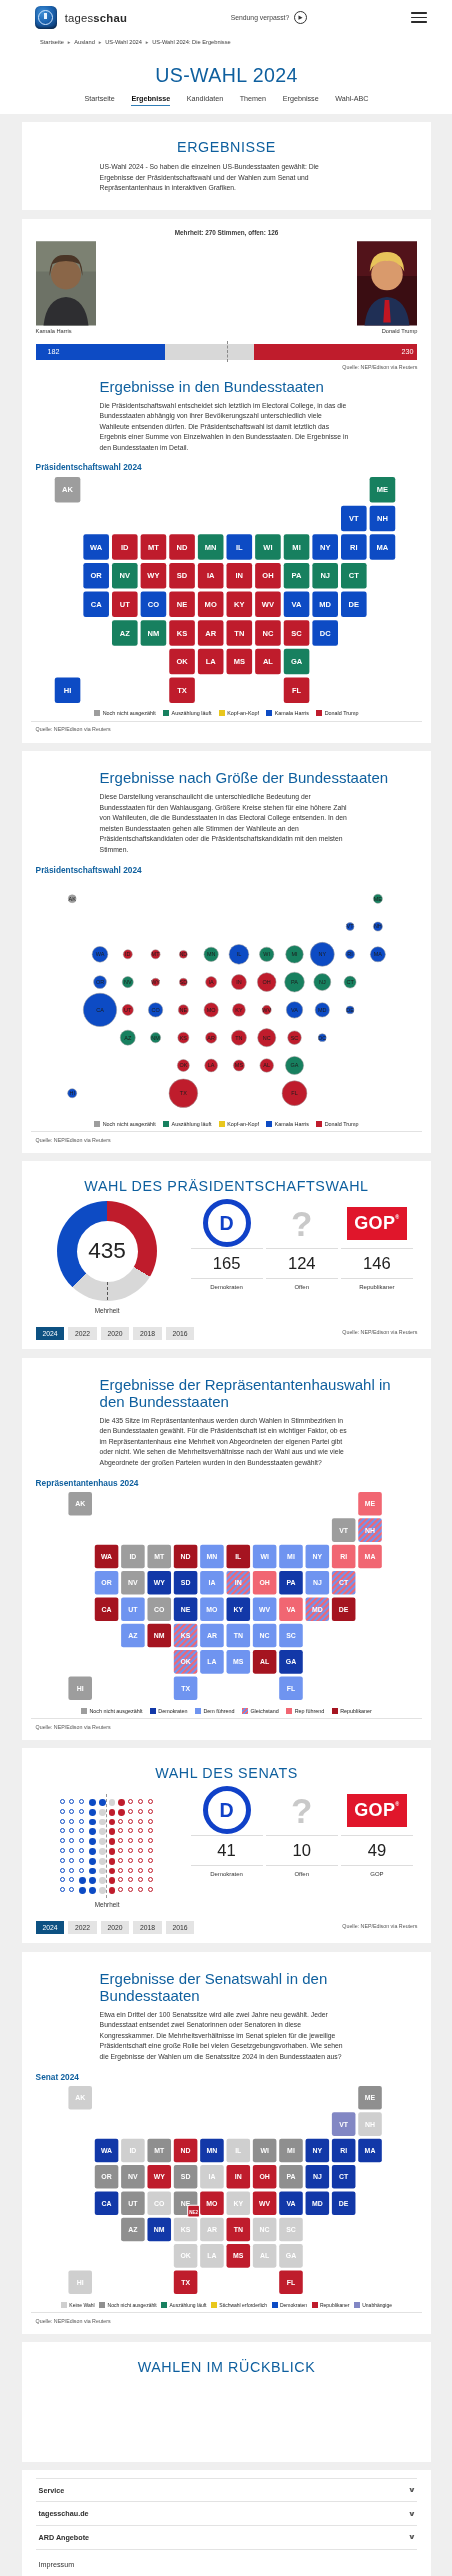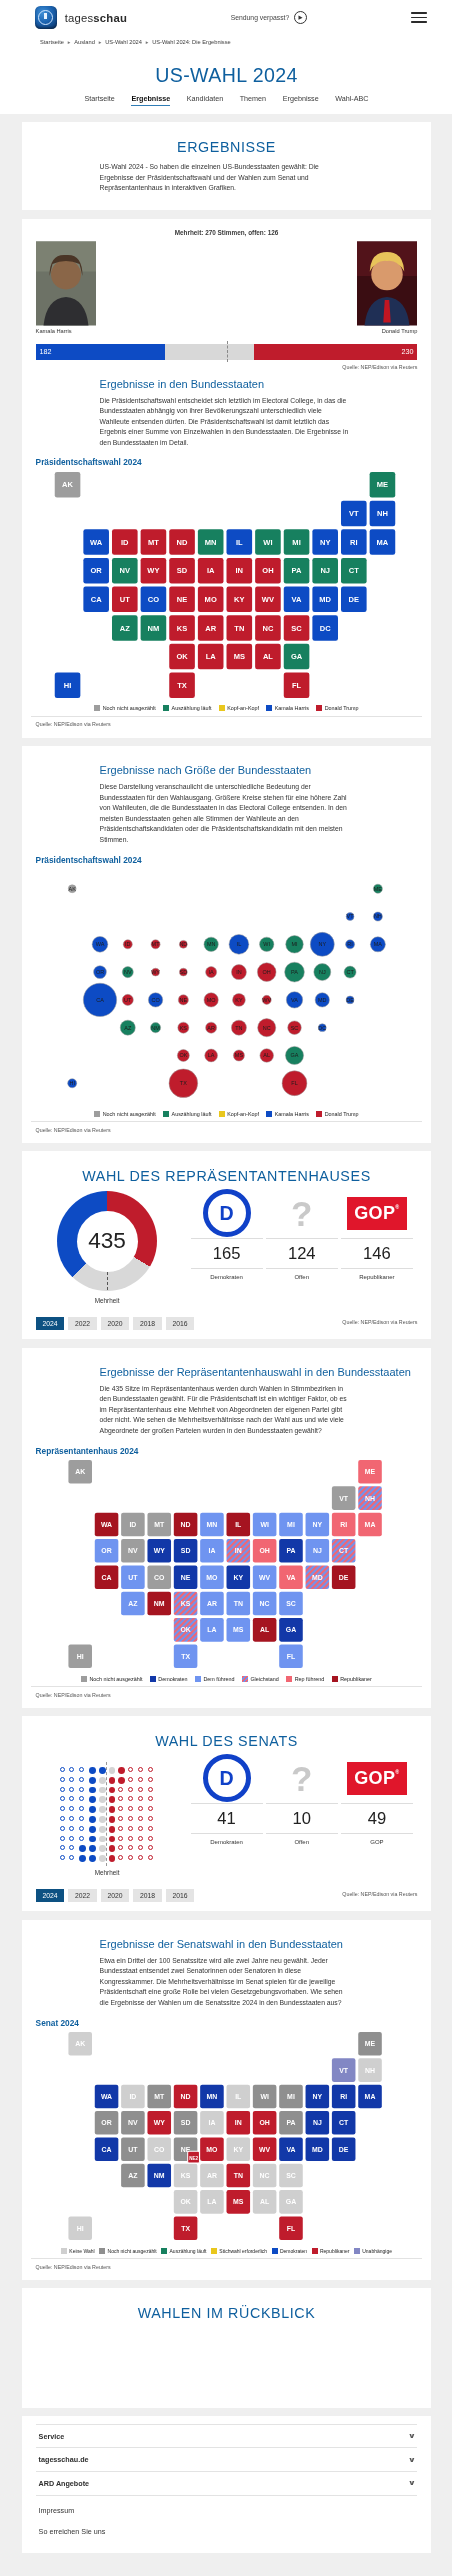--- a/index.html
+++ b/index.html
@@ -29,42 +29,42 @@
   .crumbs .sep{color:#777;font-size:5.3px;}
   
   .hero{background:#fff;text-align:center;padding:7.5px 0 0;}
   .hero h1{margin:6px 0 7.5px;font-size:19.6px;font-weight:400;color:#0e5f9e;letter-spacing:0.4px;}
   .tabs{display:flex;justify-content:center;gap:16.6px;padding-bottom:7.5px;font-size:7.2px;color:#3a3a3a;}
   .tab{padding-bottom:2.3px;cursor:pointer;}
   .tab.active{font-weight:700;color:#111;border-bottom:1.9px solid #2f7cb5;}
   
   .card{background:#fff;margin:8.3px 22px;padding:10.6px 13.6px 7.5px;}
   .bigtitle{text-align:center;font-size:14.3px;font-weight:400;color:#0e5f9e;letter-spacing:0.6px;margin:6px 0 7.5px;}
-  .sectitle{font-size:11px;color:#0e5f9e;font-weight:400;margin:7.5px 0 6px;padding-left:64px;}
+  .sectitle{font-size:15px;color:#0e5f9e;font-weight:400;margin:7.5px 0 6px;padding-left:64px;}
   .bodytext{font-size:6.8px;line-height:1.55;color:#333;padding-left:64px;max-width:253px;margin:0 0 9px;}
   .widgetlabel{font-size:8.3px;font-weight:700;color:#0e5f9e;margin:9px 0 4.5px;}
   .source{font-size:5.3px;color:#555;}
   .source.right{text-align:right;margin:4.5px 0 3px;}
   .source.left{margin:4.5px 0 3px;}
   .legend{display:flex;justify-content:center;flex-wrap:nowrap;gap:7.5px;margin:7.5px 0 4.5px;font-size:5.4px;color:#222;}
   .legend .li{display:flex;align-items:center;gap:2.3px;white-space:nowrap;}
   .legend .sw{width:6px;height:6px;display:inline-block;}
   .divider{border-top:0.8px solid #e2e2e2;margin:3px -4.5px;}
   
   .meta{text-align:center;font-size:6.4px;font-weight:700;color:#3a3a3a;margin-bottom:4.5px;}
   .cands{position:relative;height:100px;}
   .cand{position:absolute;top:0;width:60px;}
   .cand.left{left:0;} .cand.right{right:0;}
   .cand svg{display:block;}
   .candname{font-size:5.7px;color:#333;margin-top:2.3px;}
   .cand.right .candname{text-align:right;}
   .pbar{display:flex;height:16px;position:relative;margin-top:3px;}
   .pbar .seg{height:100%;}
   .pbar .num{position:absolute;top:0;line-height:16px;color:#fff;font-size:7.2px;padding:0 3.8px;}
-  .pbar .num.l{left:0;} .pbar .num.r{right:0;}
+  .pbar .num.l{left:8px;} .pbar .num.r{right:0;}
   .pbar .maj{position:absolute;top:-2.3px;bottom:-2.3px;border-left:1.5px dashed #8a8a8a;}
   
   .mapwrap{display:flex;justify-content:center;margin:3px 0;}
   
   .ov{display:flex;align-items:flex-start;margin:4.5px 0 1.5px;}
   .ovleft{width:143px;text-align:center;}
   .donut{width:100px;height:100px;border-radius:50%;margin:0 auto;position:relative;}
   .donut .hole{position:absolute;inset:19.6px;background:#fff;border-radius:50%;display:flex;align-items:center;justify-content:center;font-size:22.6px;color:#222;}
   .donut .dash{position:absolute;left:50%;bottom:1.5px;height:18px;border-left:1.1px dashed #555;}
   .majlabel{font-size:6.4px;color:#333;margin-top:6px;}
@@ -647,21 +647,21 @@
       <span class="li">
         <span class="sw" style="background: rgb(191, 28, 44);"></span>
         <span>Donald Trump</span>
       </span>
     </div>
   <div class="divider"></div>
   <div class="source left">Quelle: NEP/Edison via Reuters</div>
 </div>
 
 <div class="card">
-  <div class="bigtitle">WAHL DES REPRÄSENTANTENHAUSES</div>
+  <div class="bigtitle">WAHL DES PRÄSIDENTSCHAFTSWAHL</div>
   <div class="ov">
     <div class="ovleft">
       <div class="donut" id="house-donut" style="background: conic-gradient(rgb(191, 28, 44) 0deg, rgb(191, 28, 44) 120.828deg, rgb(216, 216, 216) 120.828deg, rgb(216, 216, 216) 223.448deg, rgb(13, 75, 196) 223.448deg, rgb(13, 75, 196) 360deg);">
         <div class="hole">
             <span>435</span>
           </div>
         <div class="dash"></div>
       </div>
       <div class="majlabel">Mehrheit</div>
     </div>

